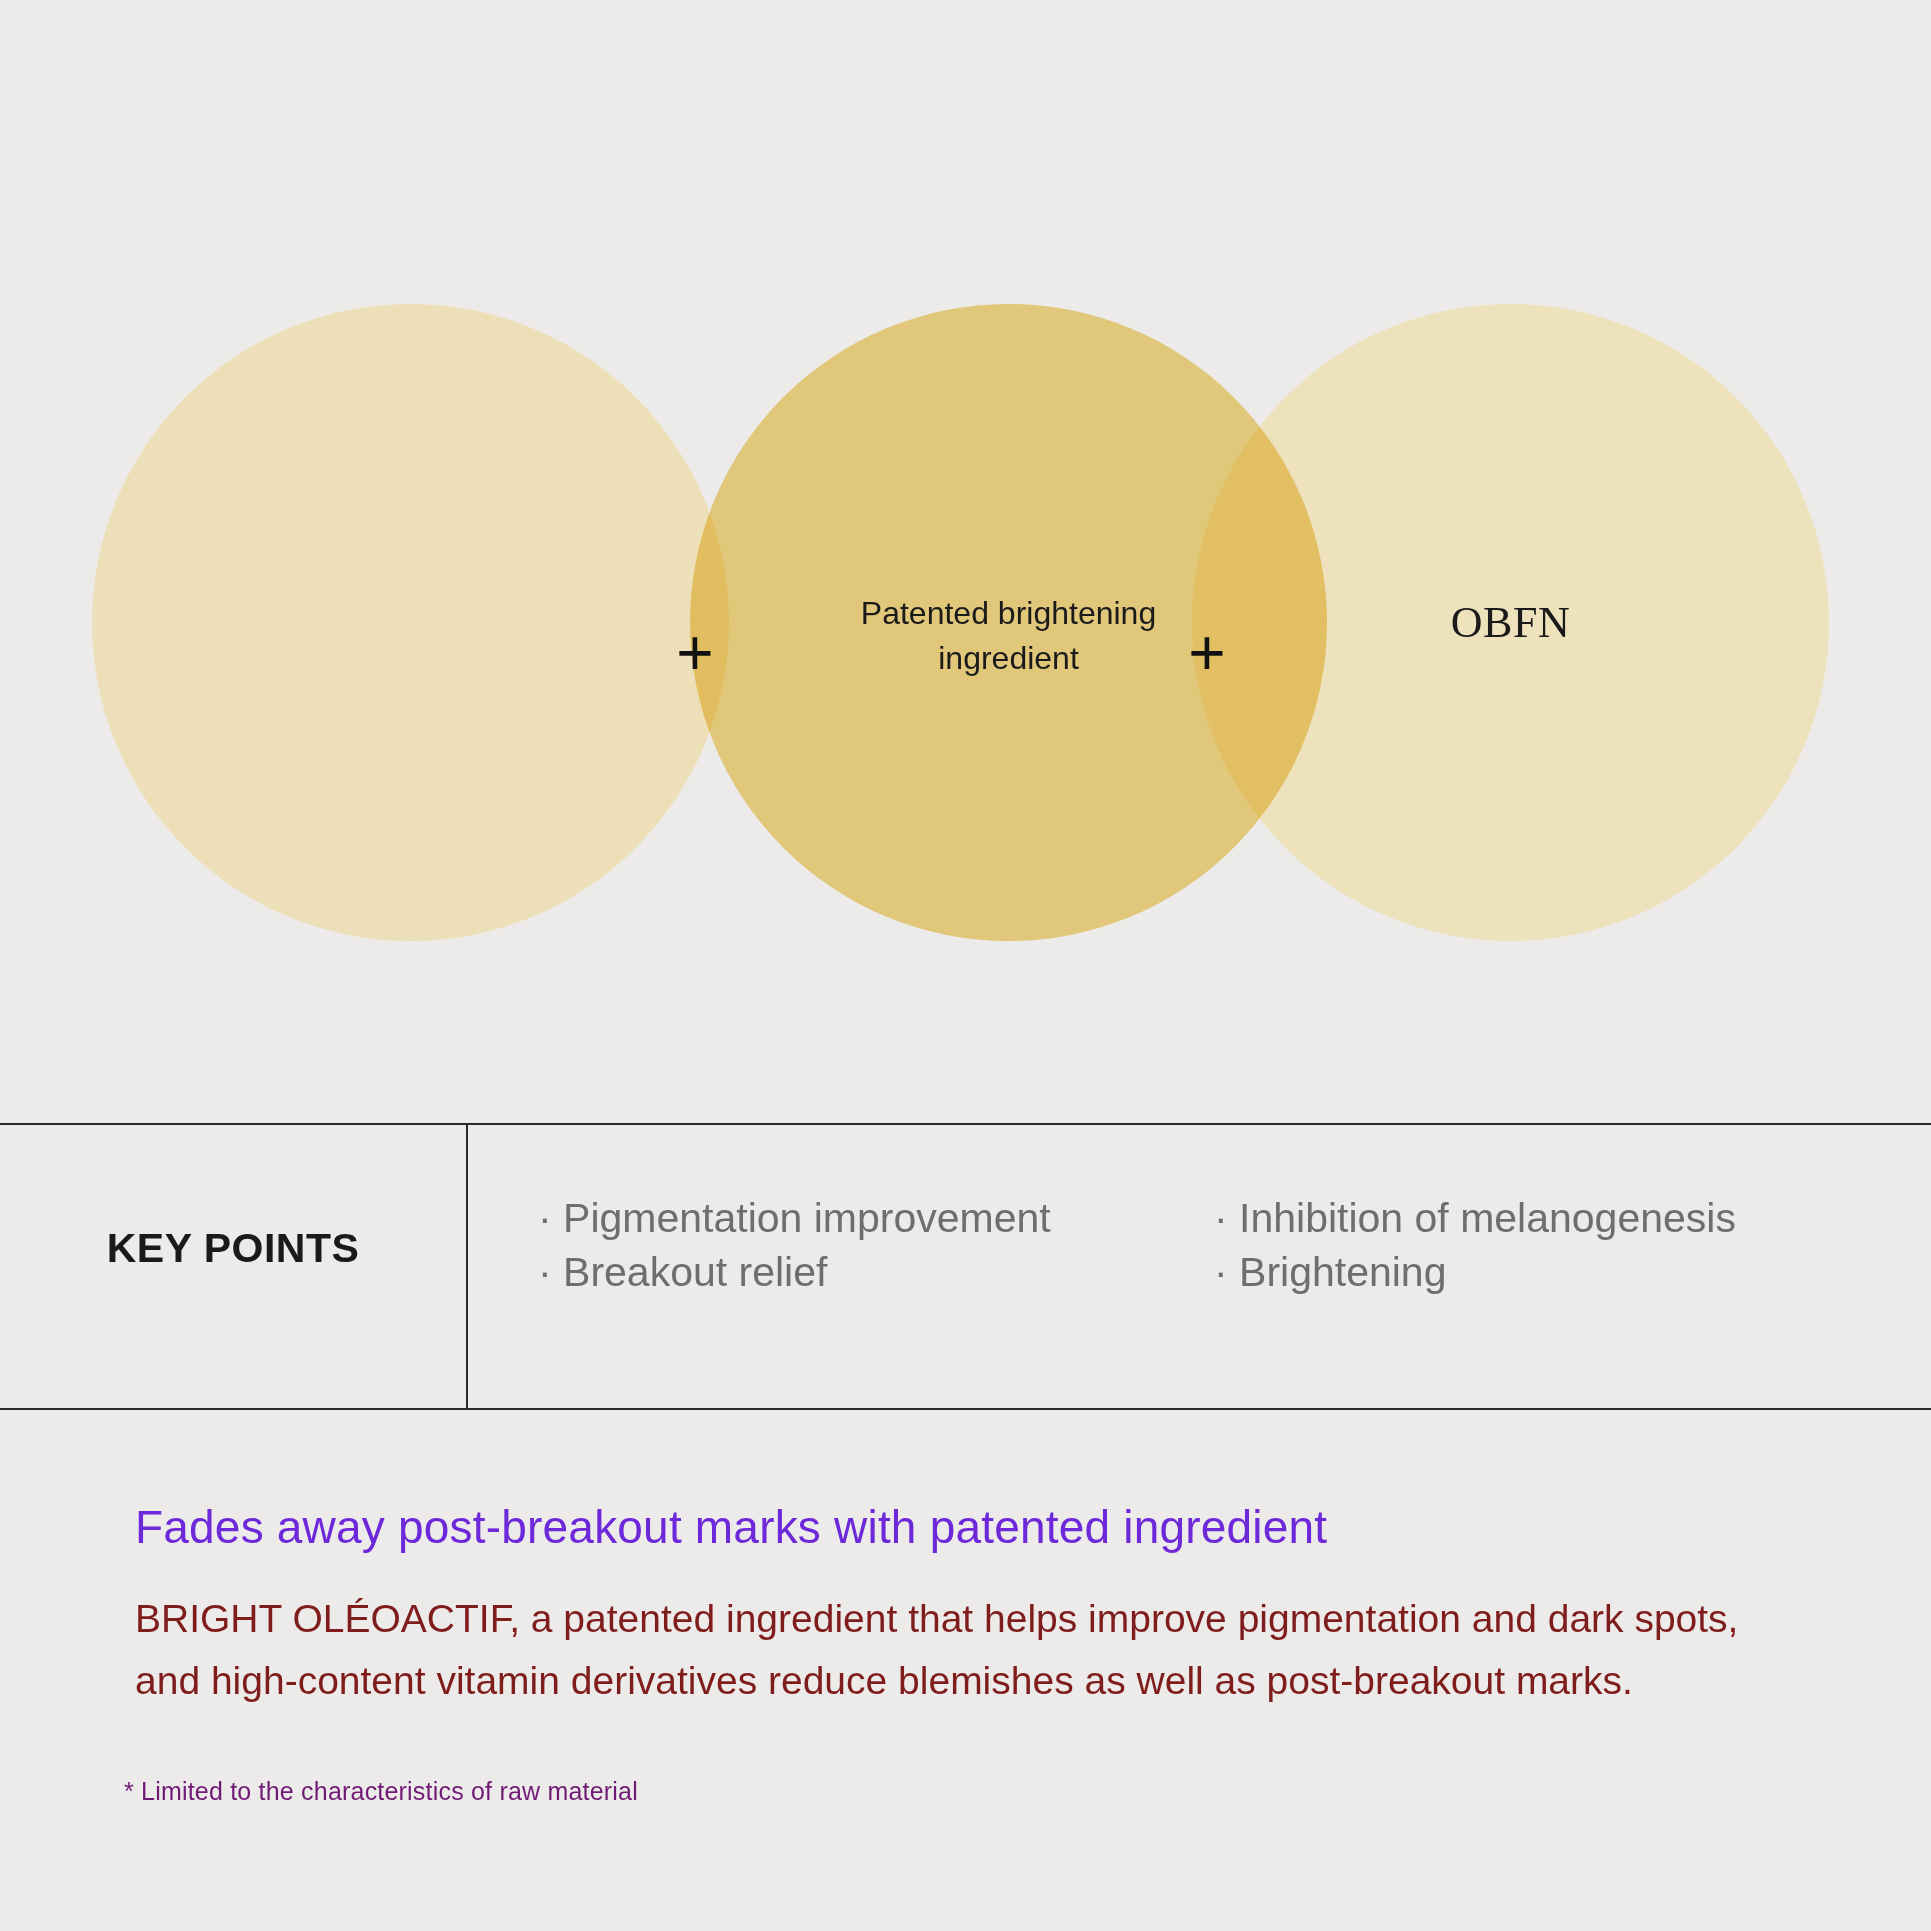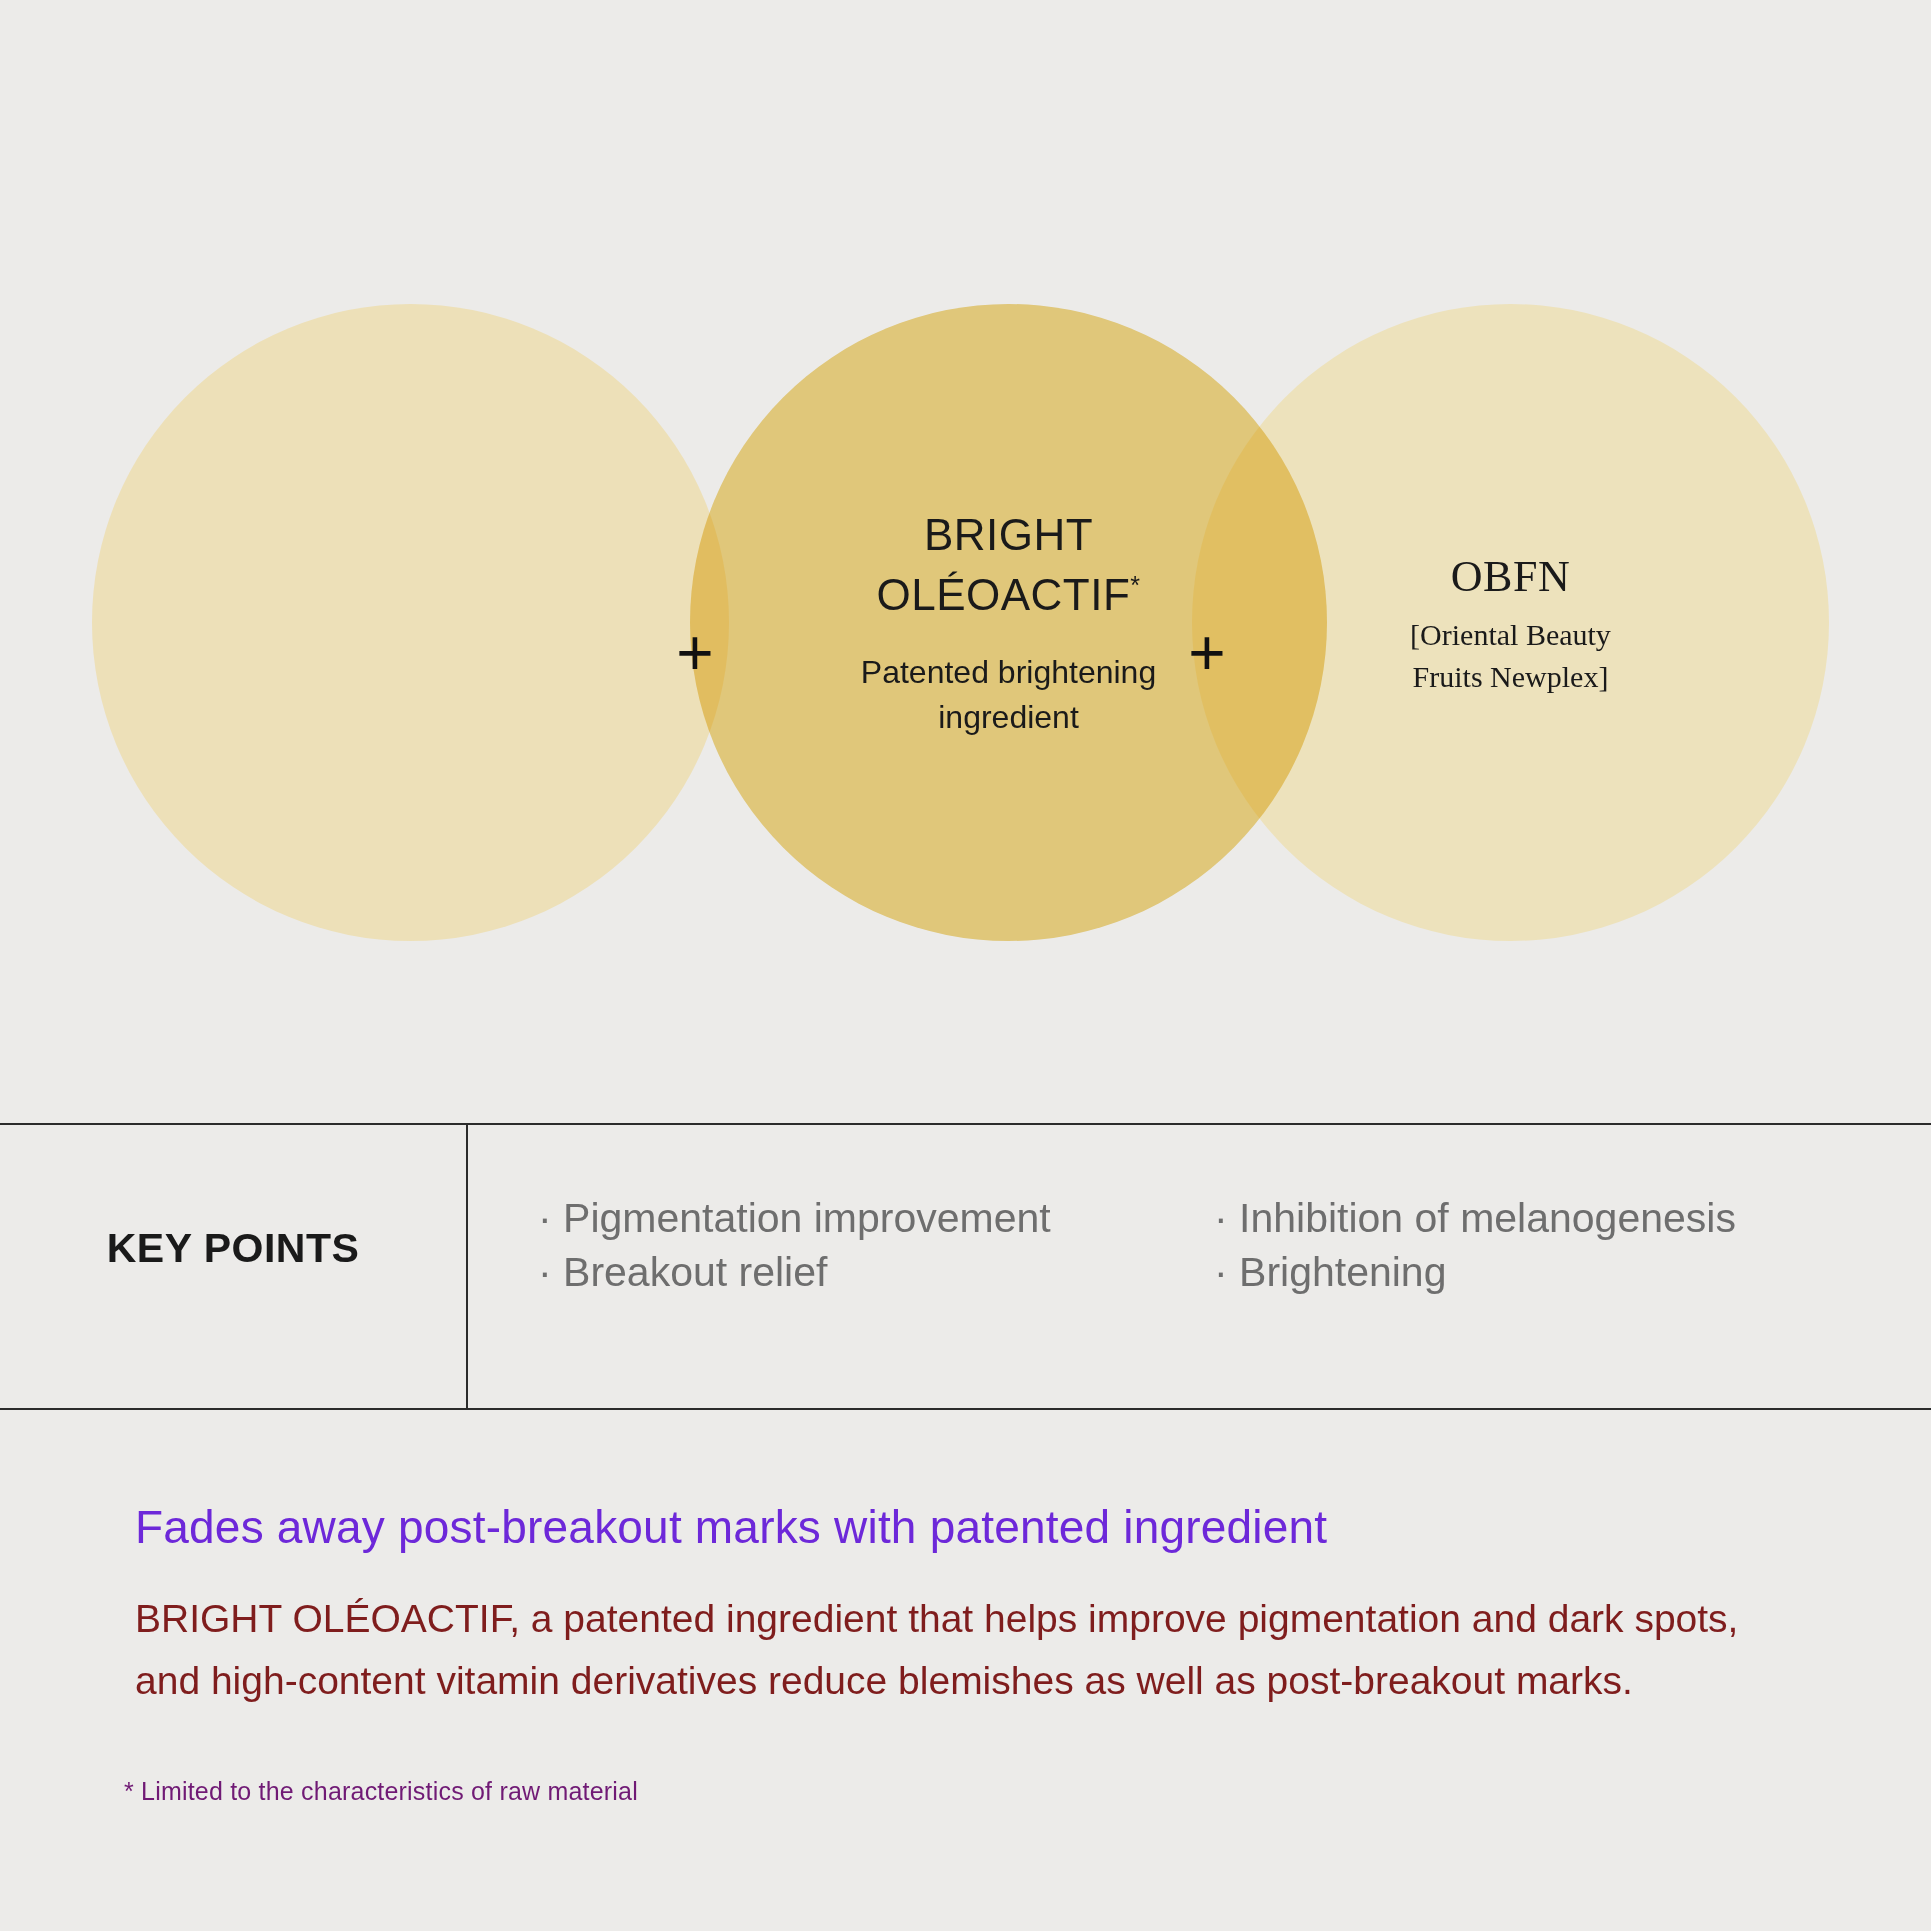--- a/index.html
+++ b/index.html
@@ -178,32 +178,28 @@
 <div class="venn-section">
 
   <div class="circle circle-left" style="background: rgb(237, 224, 184);"></div>
   <div class="circle circle-right" style="background: rgb(237, 226, 188);"></div>
   <div class="circle circle-middle" style="background: rgb(242, 216, 133);"></div>
 
 
   <div class="plus plus-1">+</div>
 
   <div class="circle-label middle">
-    <div class="lbl-title"><span>BRIGHT
-OLÉOACTIF</span><span class="sup">*</span></div>
     <div class="lbl-sub">Patented brightening
 ingredient</div>
   </div>
 
   <div class="plus plus-2">+</div>
 
   <div class="circle-label right">
     <div class="lbl-title">OBFN</div>
-    <div class="lbl-sub tight">[Oriental Beauty
-Fruits Newplex]</div>
   </div>
 </div>
 
 <div class="keypoints">
   <div class="kp-label-cell">
     <div class="kp-label">KEY POINTS</div>
   </div>
   <div class="kp-lists">
     <div class="kp-col second">
       <div class="kp-item">· Pigmentation improvement</div>

